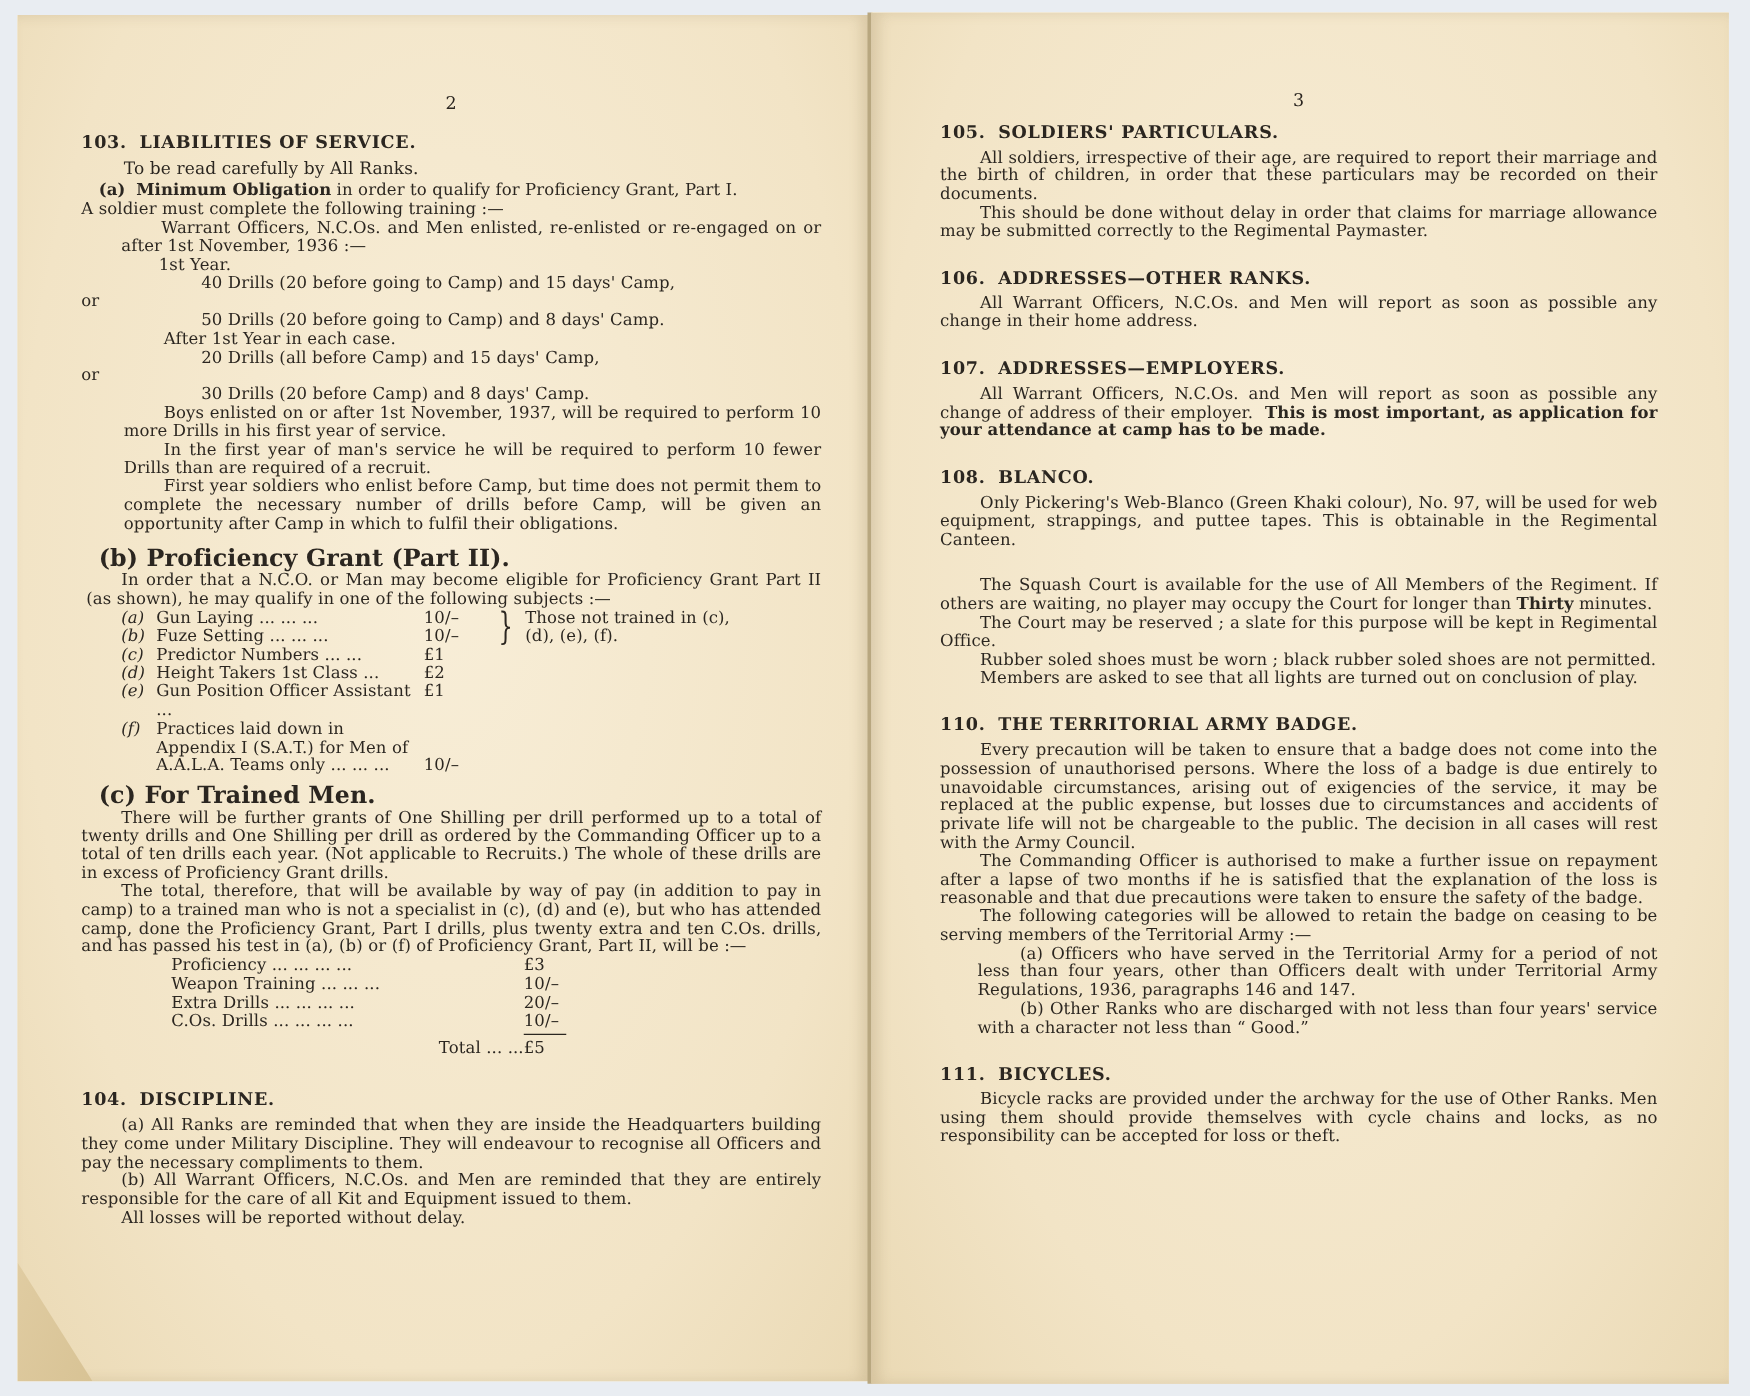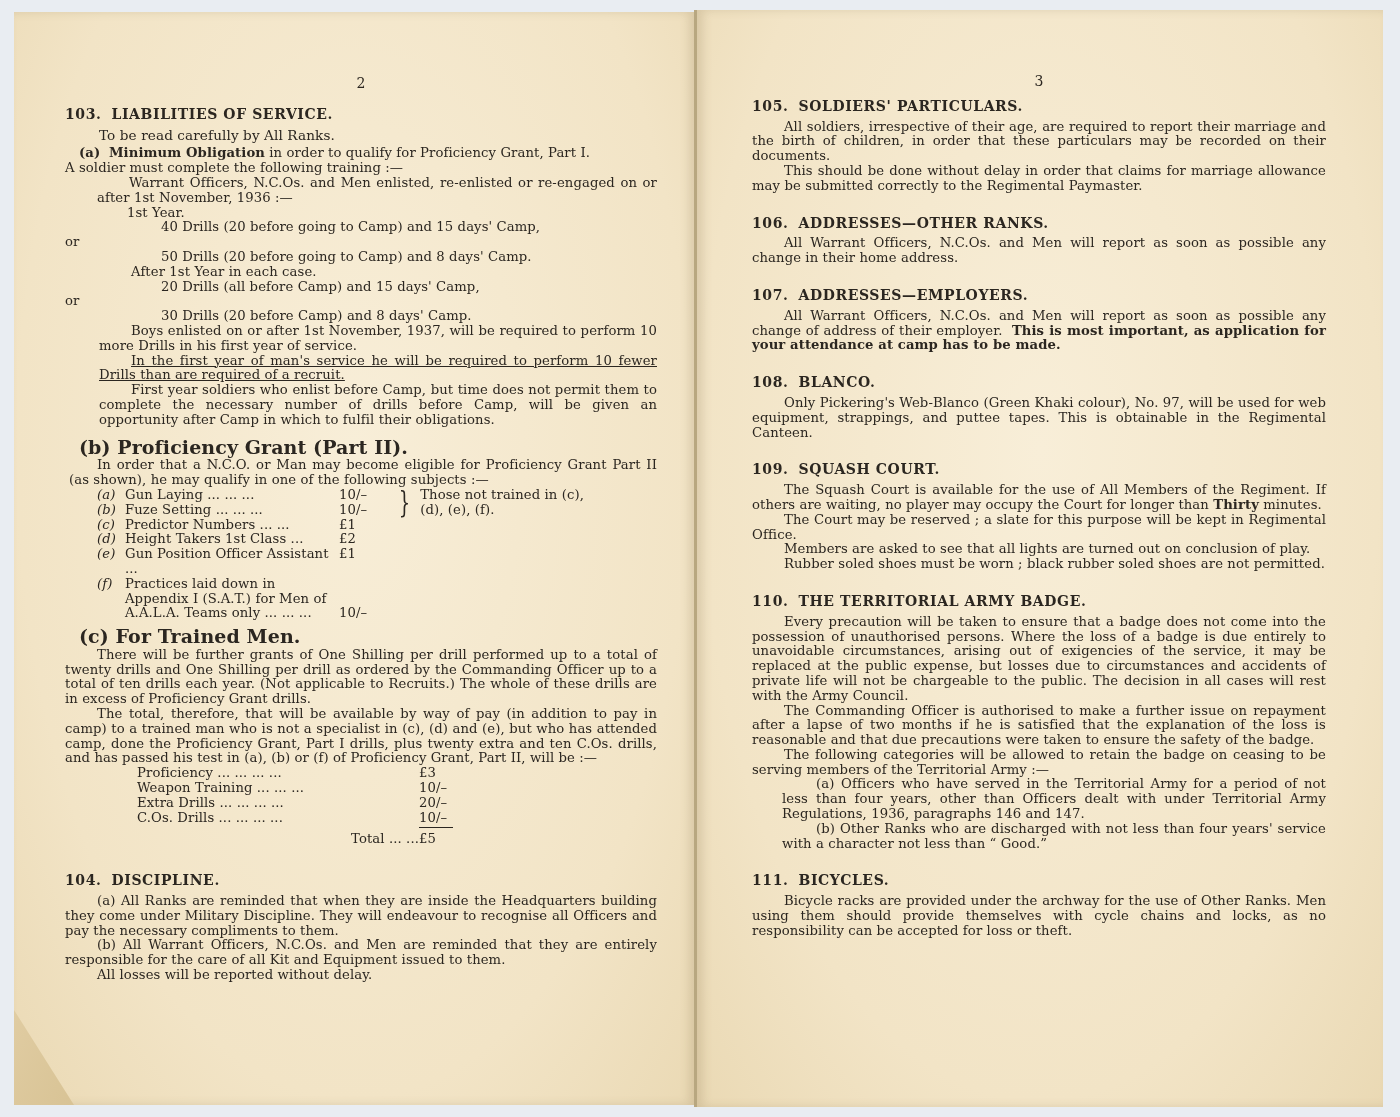--- a/index.html
+++ b/index.html
@@ -66,21 +66,21 @@
       <p class="hang" style="padding-left:32px; text-indent:32px;">Warrant Officers, N.C.Os. and Men enlisted, re-enlisted or re-engaged on or after 1st November, 1936 :—</p>
       <p style="padding-left:62px;">1st Year.</p>
       <p style="padding-left:96px;">40 Drills (20 before going to Camp) and 15 days' Camp,</p>
       <p class="center" style="padding-left:0;">or</p>
       <p style="padding-left:96px;">50 Drills (20 before going to Camp) and 8 days' Camp.</p>
       <p style="padding-left:66px;">After 1st Year in each case.</p>
       <p style="padding-left:96px;">20 Drills (all before Camp) and 15 days' Camp,</p>
       <p class="center">or</p>
       <p style="padding-left:96px;">30 Drills (20 before Camp) and 8 days' Camp.</p>
       <p style="padding-left:34px; text-indent:32px;">Boys enlisted on or after 1st November, 1937, will be required to perform 10 more Drills in his first year of service.</p>
-      <p style="padding-left:34px; text-indent:32px;text-decoration:underline;">In the first year of man's service he will be required to perform 10 fewer Drills than are required of a recruit.</p>
+      <p style="padding-left:34px; text-indent:32px;">In the first year of man's service he will be required to perform 10 fewer Drills than are required of a recruit.</p>
       <p style="padding-left:34px; text-indent:32px;">First year soldiers who enlist before Camp, but time does not permit them to complete the necessary number of drills before Camp, will be given an opportunity after Camp in which to fulfil their obligations.</p>
 
       <div class="sub" style="margin-top:12px;">(b)  Proficiency Grant (Part II).</div>
       <p style="padding-left:4px; text-indent:28px;">In order that a N.C.O. or Man may become eligible for Proficiency Grant Part II (as shown), he may qualify in one of the following subjects :—</p>
       <div class="brace-row">
         <div>
           <div class="list-item">
               <span class="lab">(a)</span>
               <span class="txt">Gun Laying  ...   ...   ...</span>
               <span class="amt">10/–</span>
@@ -178,25 +178,24 @@
       <div class="sec-title"><span class="num">107.</span><span>ADDRESSES—EMPLOYERS.</span></div>
       <p class="ind"><span>All Warrant Officers, N.C.Os. and Men will report as soon as possible any change of address of their employer.</span>&nbsp; <span style="font-weight:600;">This is most important, as application for your attendance at camp has to be made.</span></p>
     </div>
 
     <div class="sec" style="margin-bottom:22px;">
       <div class="sec-title"><span class="num">108.</span><span>BLANCO.</span></div>
       <p class="ind">Only Pickering's Web-Blanco (Green Khaki colour), No. 97, will be used for web equipment, strappings, and puttee tapes.  This is obtainable in the Regimental Canteen.</p>
     </div>
 
     <div class="sec" style="margin-bottom:22px;">
-      <div class="sec-title"><span class="num">109.</span><span>SQUASH COURT.</span></div>
       <p class="ind"><span>The Squash Court is available for the use of All Members of the Regiment. If others are waiting, no player may occupy the Court for longer than</span> <b>Thirty</b> <span>minutes.</span></p>
       <p class="ind">The Court may be reserved ;  a slate for this purpose will be kept in Regimental Office.</p>
+      <p class="ind">Rubber soled shoes must be worn ; black rubber soled shoes are not permitted.</p>
       <p class="ind">Members are asked to see that all lights are turned out on conclusion of play.</p>
-      <p class="ind">Rubber soled shoes must be worn ; black rubber soled shoes are not permitted.</p>
     </div>
 
     <div class="sec" style="margin-bottom:22px;">
       <div class="sec-title"><span class="num">110.</span><span>THE TERRITORIAL ARMY BADGE.</span></div>
       <p class="ind">Every precaution will be taken to ensure that a badge does not come into the possession of unauthorised persons.  Where the loss of a badge is due entirely to unavoidable circumstances, arising out of exigencies of the service, it may be replaced at the public expense, but losses due to circumstances and accidents of private life will not be chargeable to the public.  The decision in all cases will rest with the Army Council.</p>
       <p class="ind">The Commanding Officer is authorised to make a further issue on repayment after a lapse of two months if he is satisfied that the explanation of the loss is reasonable and that due precautions were taken to ensure the safety of the badge.</p>
       <p class="ind">The following categories will be allowed to retain the badge on ceasing to be serving members of the Territorial Army :—</p>
       <p style="padding-left:30px; text-indent:34px;">(a) Officers who have served in the Territorial Army for a period of not less than four years, other than Officers dealt with under Territorial Army Regulations, 1936, paragraphs 146 and 147.</p>
       <p style="padding-left:30px; text-indent:34px;">(b) Other Ranks who are discharged with not less than four years' service with a character not less than “ Good.”</p>
     </div>

